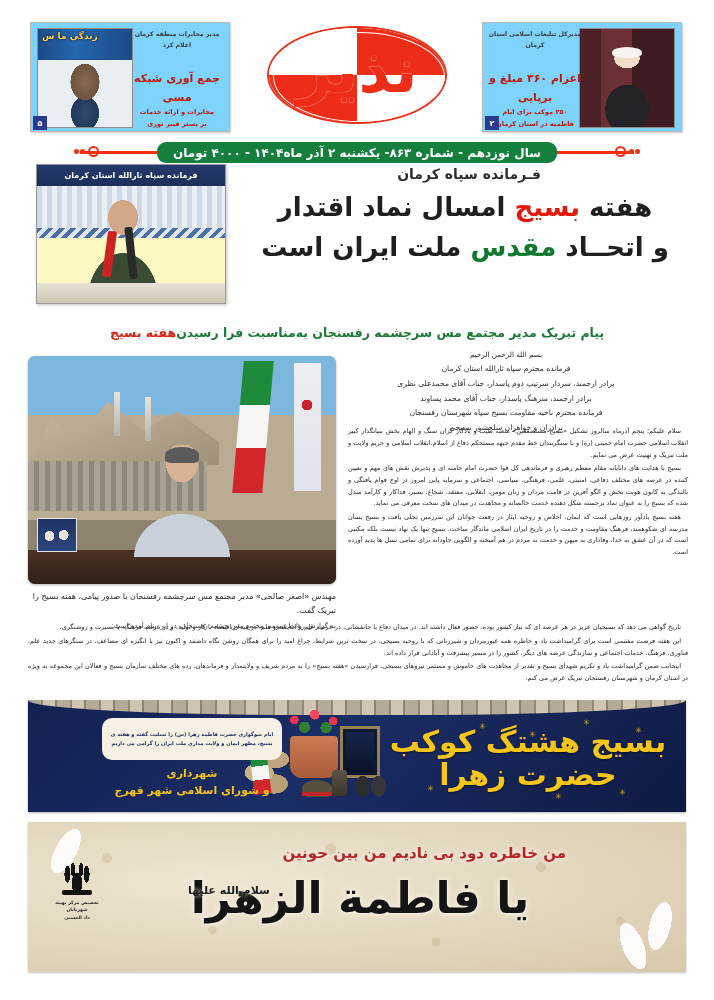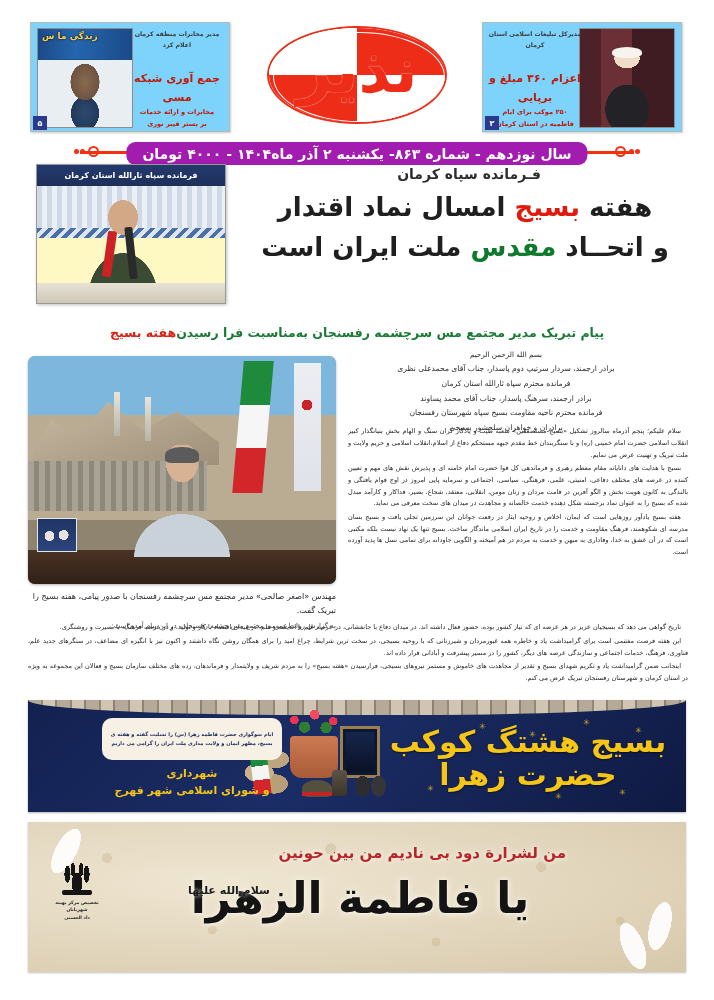--- a/index.html
+++ b/index.html
@@ -112,21 +112,21 @@
     letter-spacing:.5px;
   }
 
   
   .dateline { position:absolute; left:0; top:142px; width:714px; height:20px; }
   .dateline .rule {
     position:absolute; left:80px; right:80px; top:9px; height:3px; background:#f4300f;
   }
   .dateline .pill {
     position:absolute; left:50%; top:0; transform:translateX(-50%);
-    background:#a21caf; color:#fff; font-size:14px; font-weight:bold;
+    background:#15803d; color:#fff; font-size:12px; font-weight:bold;
     padding:3.5px 16px; border-radius:9px; white-space:nowrap;
   }
   .dl-dot { position:absolute; top:4px; width:11px; height:11px; border:2px solid #f4300f;
     border-radius:50%; }
   .dl-dot.l { left:88px; } .dl-dot.r { right:88px; }
   .dl-mini { position:absolute; top:7px; width:5px; height:5px; background:#f4300f; border-radius:50%;}
   .dl-mini.l1{left:80px;} .dl-mini.l2{left:74px;}
   .dl-mini.r1{right:80px;} .dl-mini.r2{right:74px;}
 
   
@@ -480,22 +480,22 @@
   <div class="subbar">
     <span>پیام تبریک مدیر مجتمع مس سرچشمه رفسنجان به</span>
       <span>مناسبت فرا رسیدن </span>
       <span class="red">هفته بسیج</span>
   </div>
 
   <div class="article">
 
     <div class="salutation">
       <div class="l1">بسم الله الرحمن الرحیم</div>
+      <div>فرمانده محترم سپاه ثارالله استان کرمان</div>
       <div>برادر ارجمند، سردار سرتیپ دوم پاسدار، جناب آقای محمدعلی نظری</div>
-      <div>فرمانده محترم سپاه ثارالله استان کرمان</div>
       <div>برادر ارجمند، سرهنگ پاسدار، جناب آقای محمد پساوند</div>
       <div>فرمانده محترم ناحیه مقاومت بسیج سپاه شهرستان رفسنجان</div>
       <div>برادران و خواهران سلحشور بسیجی</div>
     </div>
 
     <div class="art-photo">
       <div class="ap-bg"></div>
       <div class="ap-mount"></div>
       <div class="ap-plant"></div>
       <div class="ap-stack s1"></div>
@@ -561,21 +561,21 @@
 
   <div class="banner2">
     <div class="b2-pattern"></div>
     <div class="b2-feather f1"></div>
     <div class="b2-feather f2"></div>
     <div class="b2-feather f3"></div>
 
     <div class="b2-plaque">
       <div class="b2-main">یا فاطمة الزهرا</div>
     </div>
-    <div class="b2-red">من لشرارة دود بی نادیم من بین حونین</div>
+    <div class="b2-red">من خاطره دود بی نادیم من بین حونین</div>
     <div class="b2-salam">سلام الله علیها</div>
 
     <div class="b2-emblem">
       <div class="crest"></div>
       <div class="etxt">تخصیص مرکز بهینه شهربانان</div>
       <div class="etxt">داد الحسنی</div>
     </div>
   </div>
 
 </div>

